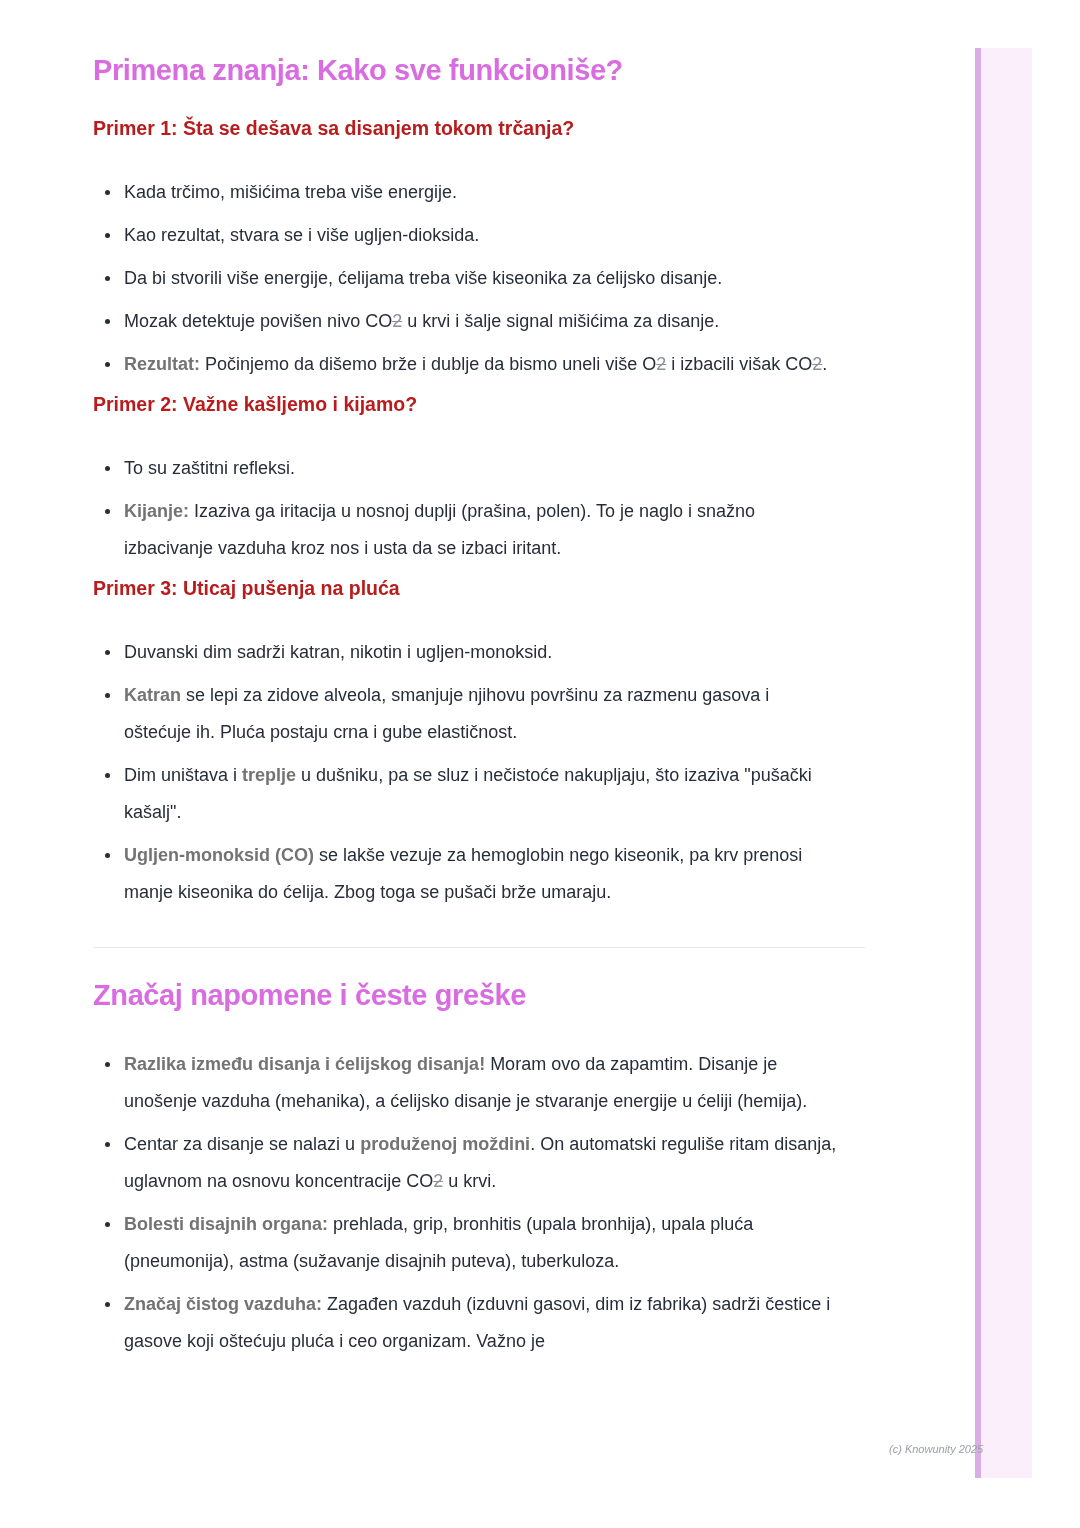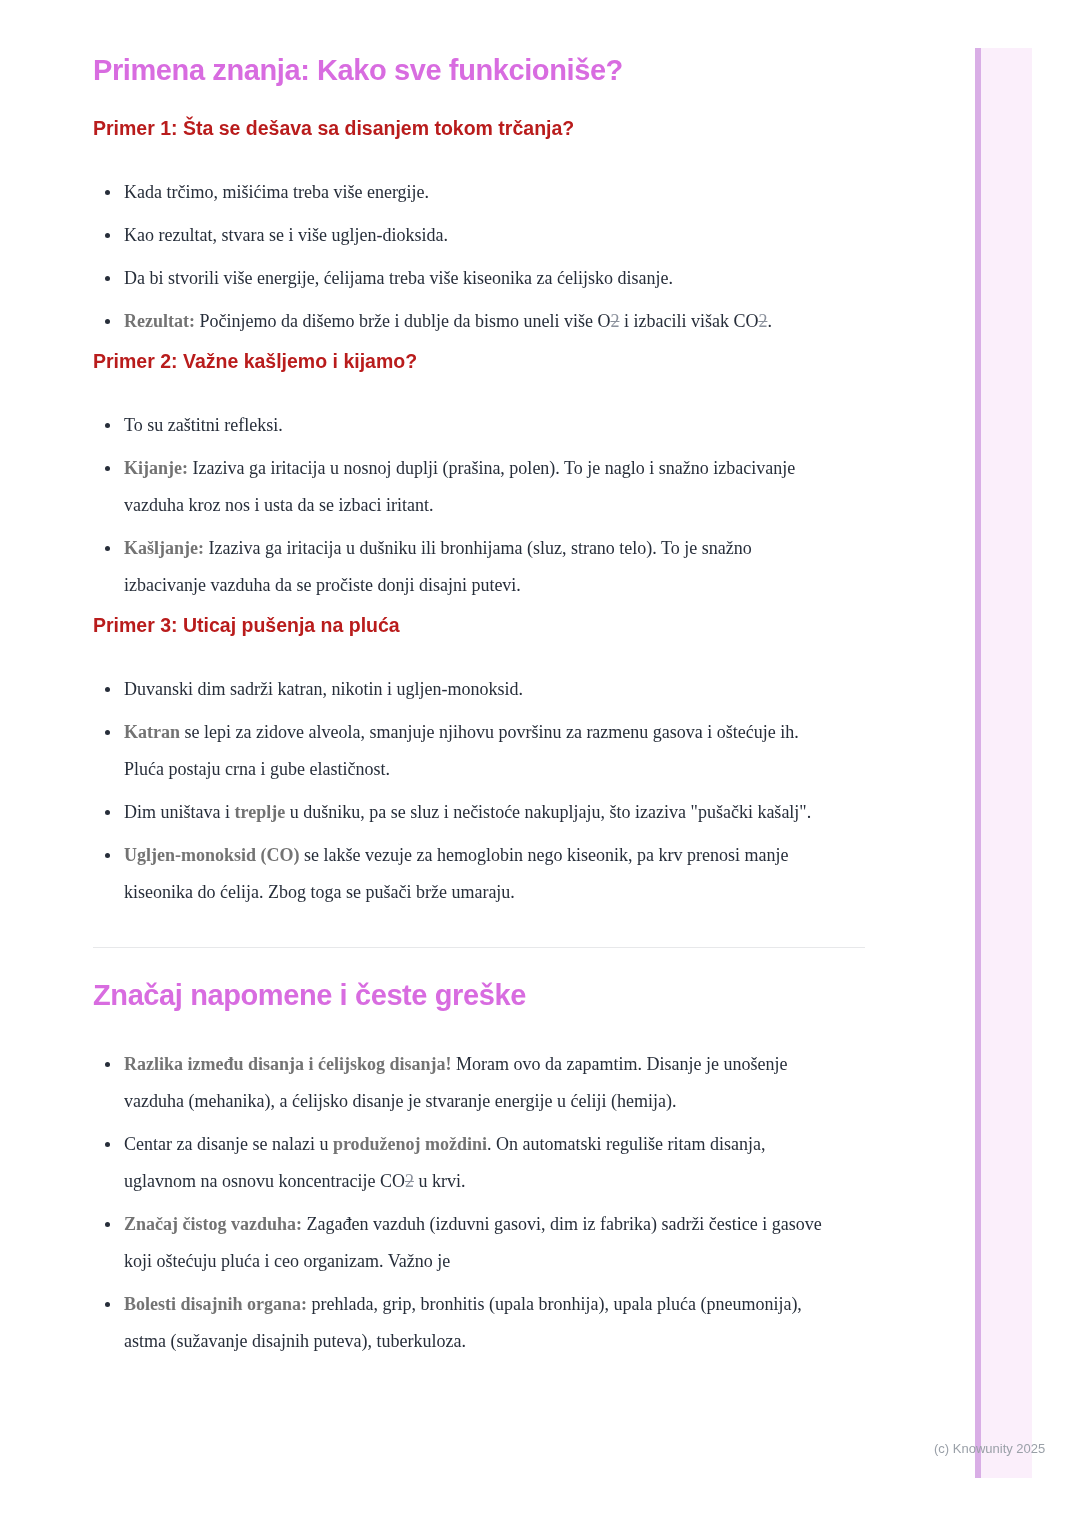--- a/index.html
+++ b/index.html
@@ -38,21 +38,21 @@
     font-size: 18px; line-height: 37px;
     margin-bottom: 6px;
     color: var(--text, #272e3a);
   }
   ul.bullets li::before {
     content: "";
     position: absolute; left: 12px; top: 16px;
     width: 5px; height: 5px; border-radius: 50%;
     background: var(--text, #272e3a);
   }
-  .run { white-space: pre-wrap; font-family: Liberation Serif, serif; }
+  .run { white-space: pre-wrap; }
   .run.bold { font-weight: 700; color: #737373; }
   .run.strike {
     color: var(--strike, #8a909b);
     text-decoration: line-through;
   }
   hr.divider {
     border: none;
     border-top: 1px solid var(--divider, #e7e8ea);
     margin: 36px 0 12px 0;
     width: 772px;
@@ -61,61 +61,62 @@
     position: absolute; left: 975px; top: 48px;
     width: 6px; height: 1430px;
     background: var(--bar-line, #d9aee6);
   }
   .accent-panel {
     position: absolute; left: 981px; top: 48px;
     width: 51px; height: 1430px;
     background: var(--bar-panel, #fbeffb);
   }
   .watermark {
-    position: absolute; left: 934px; top: 1441px;
-    font-size: 13px; line-height: 16px;
+    position: absolute; left: 889px; top: 1441px;
+    font-size: 11px; line-height: 16px;
     color: var(--footer, #9aa0a8);
     z-index: 2;
     white-space: nowrap;
+    font-style: italic;
   }
 </style>
 </head>
 <body>
 
 <div class="page">
   <div class="content">
     <h1 class="doc-title">Primena znanja: Kako sve funkcioniše?</h1>
     <div id="sections">
         <h3 class="heading-sub">Primer 1: Šta se dešava sa disanjem tokom trčanja?</h3>
         <ul class="bullets">
           <li><span class="run">Kada trčimo, mišićima treba više energije.</span></li>
           <li><span class="run">Kao rezultat, stvara se i više ugljen-dioksida.</span></li>
           <li><span class="run">Da bi stvorili više energije, ćelijama treba više kiseonika za ćelijsko disanje.</span></li>
+          <li><span class="run">Mozak detektuje povišen nivo CO</span><span class="run strike">2</span><span class="run"> u krvi i šalje signal mišićima za disanje.</span></li>
           <li><span class="run bold">Rezultat:</span><span class="run"> Počinjemo da dišemo brže i dublje da bismo uneli više O</span><span class="run strike">2</span><span class="run"> i izbacili višak CO</span><span class="run strike">2</span><span class="run">.</span></li>
         </ul>
         <h3 class="heading-sub">Primer 2: Važne kašljemo i kijamo?</h3>
         <ul class="bullets">
           <li><span class="run">To su zaštitni refleksi.</span></li>
           <li><span class="run bold">Kijanje:</span><span class="run"> Izaziva ga iritacija u nosnoj duplji (prašina, polen). To je naglo i snažno izbacivanje vazduha kroz nos i usta da se izbaci iritant.</span></li>
-          <li><span class="run bold">Kašljanje:</span><span class="run"> Izaziva ga iritacija u dušniku ili bronhijama (sluz, strano telo). To je snažno izbacivanje vazduha da se pročiste donji disajni putevi.</span></li>
         </ul>
         <h3 class="heading-sub">Primer 3: Uticaj pušenja na pluća</h3>
         <ul class="bullets">
           <li><span class="run">Duvanski dim sadrži katran, nikotin i ugljen-monoksid.</span></li>
           <li><span class="run bold">Katran</span><span class="run"> se lepi za zidove alveola, smanjuje njihovu površinu za razmenu gasova i oštećuje ih. Pluća postaju crna i gube elastičnost.</span></li>
           <li><span class="run">Dim uništava i </span><span class="run bold">treplje</span><span class="run"> u dušniku, pa se sluz i nečistoće nakupljaju, što izaziva "pušački kašalj".</span></li>
           <li><span class="run bold">Ugljen-monoksid (CO)</span><span class="run"> se lakše vezuje za hemoglobin nego kiseonik, pa krv prenosi manje kiseonika do ćelija. Zbog toga se pušači brže umaraju.</span></li>
         </ul>
         <hr class="divider">
         <h2 class="heading-main">Značaj napomene i česte greške</h2>
         <ul class="bullets">
           <li><span class="run bold">Razlika između disanja i ćelijskog disanja!</span><span class="run"> Moram ovo da zapamtim. Disanje je unošenje vazduha (mehanika), a ćelijsko disanje je stvaranje energije u ćeliji (hemija).</span></li>
           <li><span class="run">Centar za disanje se nalazi u </span><span class="run bold">produženoj moždini</span><span class="run">. On automatski reguliše ritam disanja, uglavnom na osnovu koncentracije CO</span><span class="run strike">2</span><span class="run"> u krvi.</span></li>
+          <li><span class="run bold">Bolesti disajnih organa:</span><span class="run"> prehlada, grip, bronhitis (upala bronhija), upala pluća (pneumonija), astma (sužavanje disajnih puteva), tuberkuloza.</span></li>
           <li><span class="run bold">Značaj čistog vazduha:</span><span class="run"> Zagađen vazduh (izduvni gasovi, dim iz fabrika) sadrži čestice i gasove koji oštećuju pluća i ceo organizam. Važno je</span></li>
-          <li><span class="run bold">Bolesti disajnih organa:</span><span class="run"> prehlada, grip, bronhitis (upala bronhija), upala pluća (pneumonija), astma (sužavanje disajnih puteva), tuberkuloza.</span></li>
         </ul>
       </div>
   </div>
 
   <div class="accent-line"></div>
   <div class="accent-panel"></div>
 
   <div class="watermark">(c) Knowunity 2025</div>
 </div>
 

